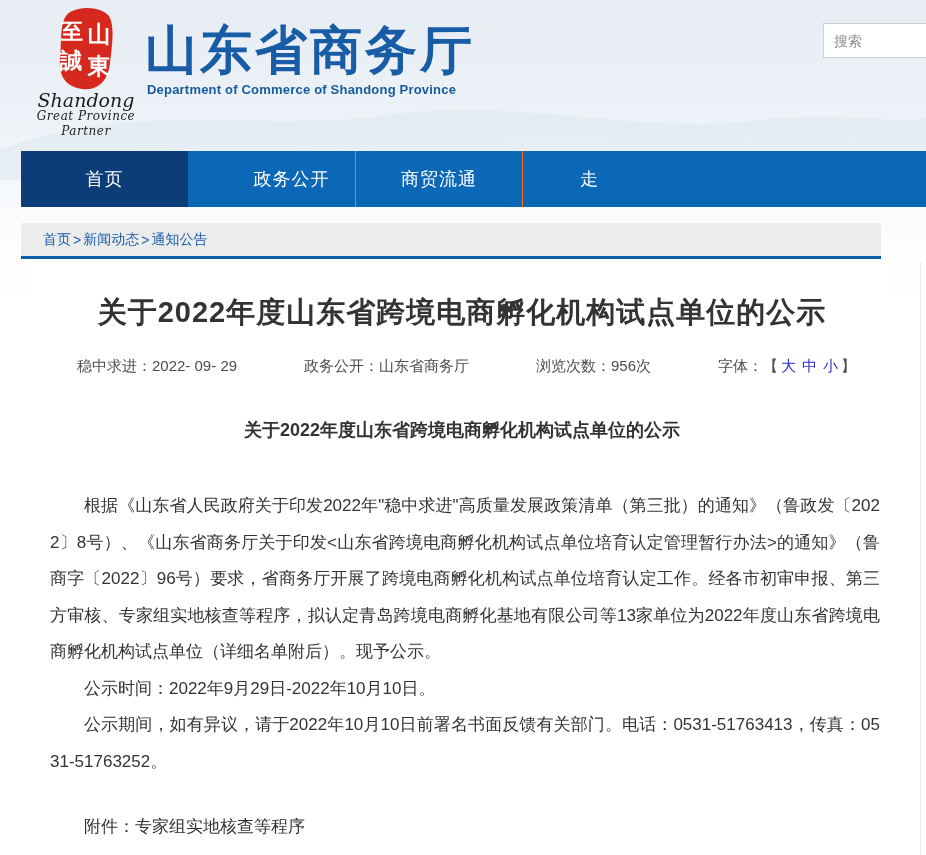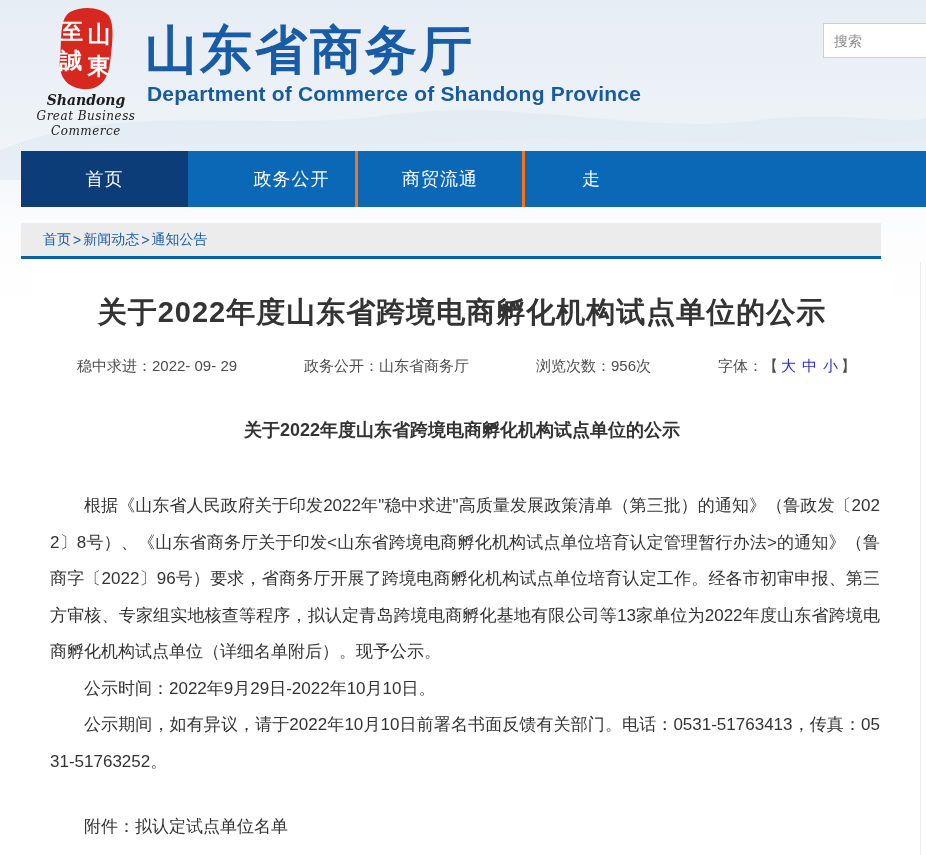--- a/index.html
+++ b/index.html
@@ -9,50 +9,50 @@
     position:relative; width:926px; height:855px; overflow:hidden;
     background:linear-gradient(180deg,#e7edf4 0px,#edf2f7 120px,#f6f9fc 190px,#fdfdfe 240px,#ffffff 320px);
   }
   
   .mountains { position:absolute; left:0; top:0; pointer-events:none; }
 
   
   .logo { position:absolute; left:20px; top:6px; width:132px; cursor:pointer; }
   .seal-svg { display:block; margin:0 auto; }
   .logo-script { text-align:center; color:#1c1c1c; font-family:"DejaVu Serif", serif; font-style:italic; }
-  .logo-script .l1 { font-size:14px; line-height:17px;font-weight:bold; }
+  .logo-script .l1 { font-size:19px; line-height:17px; }
   .logo-script .l2 { font-size:12px; line-height:15px; letter-spacing:0.5px; }
 
   .site-title {
     position:absolute; left:145px; top:22px; color:#185ca6; font-weight:bold;
     font-size:52px; letter-spacing:3px; line-height:56px; white-space:nowrap;
   }
   .site-subtitle {
     position:absolute; left:147px; top:82px; color:#155b9d; font-weight:bold;
-    font-size:21px; letter-spacing:0.2px; white-space:nowrap;
+    font-size:13px; letter-spacing:0.2px; white-space:nowrap;
   }
   .search-box {
     position:absolute; left:823px; top:23px; width:130px; height:35px;
     background:#ffffff; border:1px solid #cfcfcf;
   }
   .search-box input {
     width:100%; height:100%; border:none; outline:none; background:transparent;
     font-size:14px; color:#444; padding:0 10px; font-family:"Liberation Sans", sans-serif;
   }
   .search-box input::placeholder { color:#8b8b8b; }
 
   
   .nav {
     position:absolute; left:21px; top:151px; width:1010px; height:56px;
     display:flex; background:#0a68b6;
   }
   .nav-item {
     flex:0 0 167px; height:100%; display:flex; align-items:center; justify-content:center;
     color:#ffffff; font-size:18px; letter-spacing:1px; cursor:pointer;
-    border-left:3px solid #f97316;
+    border-left:1px solid #f97316;
   }
   .nav-item:first-child { border-left:none; }
   .nav-item.active { background:#0d3d78; border-left:none; }
   .nav-item.active + .nav-item { border-left:none;padding-left:40px; }
   .nav-item.partial { justify-content:flex-start; padding-left:57px; }
 
   
   .breadcrumb-bar {
     position:absolute; left:21px; top:223px; width:860px; height:36px;
     background:#ececec; border-bottom:3px solid #0b5fa5;
@@ -105,21 +105,21 @@
   <div class="logo">
     <svg class="seal-svg" width="64" height="86" viewBox="0 0 64 86">
       <path d="M16,6 C30,-1 48,2 55,10 C61,20 58,40 56,57 C54,74 45,85 28,83 C12,81 4,70 6,52 C8,34 5,13 16,6 Z" fill="#d6281e"></path>
       <text x="18" y="33" text-anchor="middle" font-size="22" font-weight="bold" fill="#ffffff">至</text>
       <text x="45" y="36" text-anchor="middle" font-size="23" font-weight="bold" fill="#ffffff">山</text>
       <text x="17" y="62" text-anchor="middle" font-size="22" font-weight="bold" fill="#ffffff">誠</text>
       <text x="45" y="68" text-anchor="middle" font-size="23" font-weight="bold" fill="#ffffff">東</text>
     </svg>
     <div class="logo-script">
       <div class="l1">Shandong</div>
-      <div class="l2">Great Business Commerce</div>
+      <div class="l2">Great Province Partner</div>
     </div>
   </div>
 
   <div class="site-title">山东省商务厅</div>
   <div class="site-subtitle">Department of Commerce of Shandong Province</div>
 
   <div class="search-box">
     <input type="text" placeholder="搜索" style="">
   </div>
 
@@ -149,17 +149,17 @@
       <span class="meta-item"><span>浏览次数：</span><span>956次</span></span>
       <span class="meta-item font-size-links"><span>字体：</span><span>【</span><span class="fs-link">大</span><span class="fs-link">中</span><span class="fs-link">小</span><span>】</span></span>
     </div>
 
     <div class="inner-title">关于2022年度山东省跨境电商孵化机构试点单位的公示</div>
 
     <div class="article-body">
       <p>根据《山东省人民政府关于印发2022年"稳中求进"高质量发展政策清单（第三批）的通知》（鲁政发〔2022〕8号）、《山东省商务厅关于印发&lt;山东省跨境电商孵化机构试点单位培育认定管理暂行办法&gt;的通知》（鲁商字〔2022〕96号）要求，省商务厅开展了跨境电商孵化机构试点单位培育认定工作。经各市初审申报、第三方审核、专家组实地核查等程序，拟认定青岛跨境电商孵化基地有限公司等13家单位为2022年度山东省跨境电商孵化机构试点单位（详细名单附后）。现予公示。</p>
       <p>公示时间：2022年9月29日-2022年10月10日。</p>
       <p>公示期间，如有异议，请于2022年10月10日前署名书面反馈有关部门。电话：0531-51763413，传真：0531-51763252。</p>
-      <p class="attachment-line">附件：拟认定试点单位名单</p>
+      <p class="attachment-line">附件：专家组实地核查等程序</p>
     </div>
   </div>
 
 </div>
 
 </body></html>

